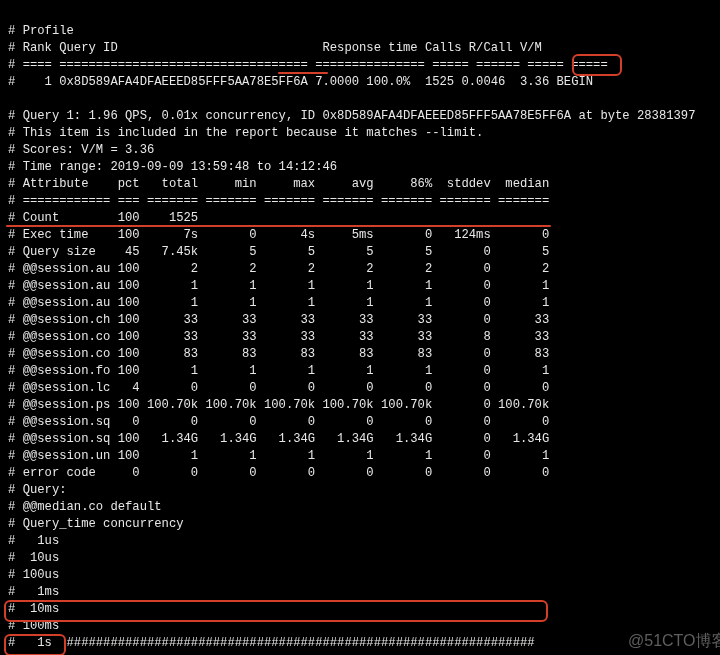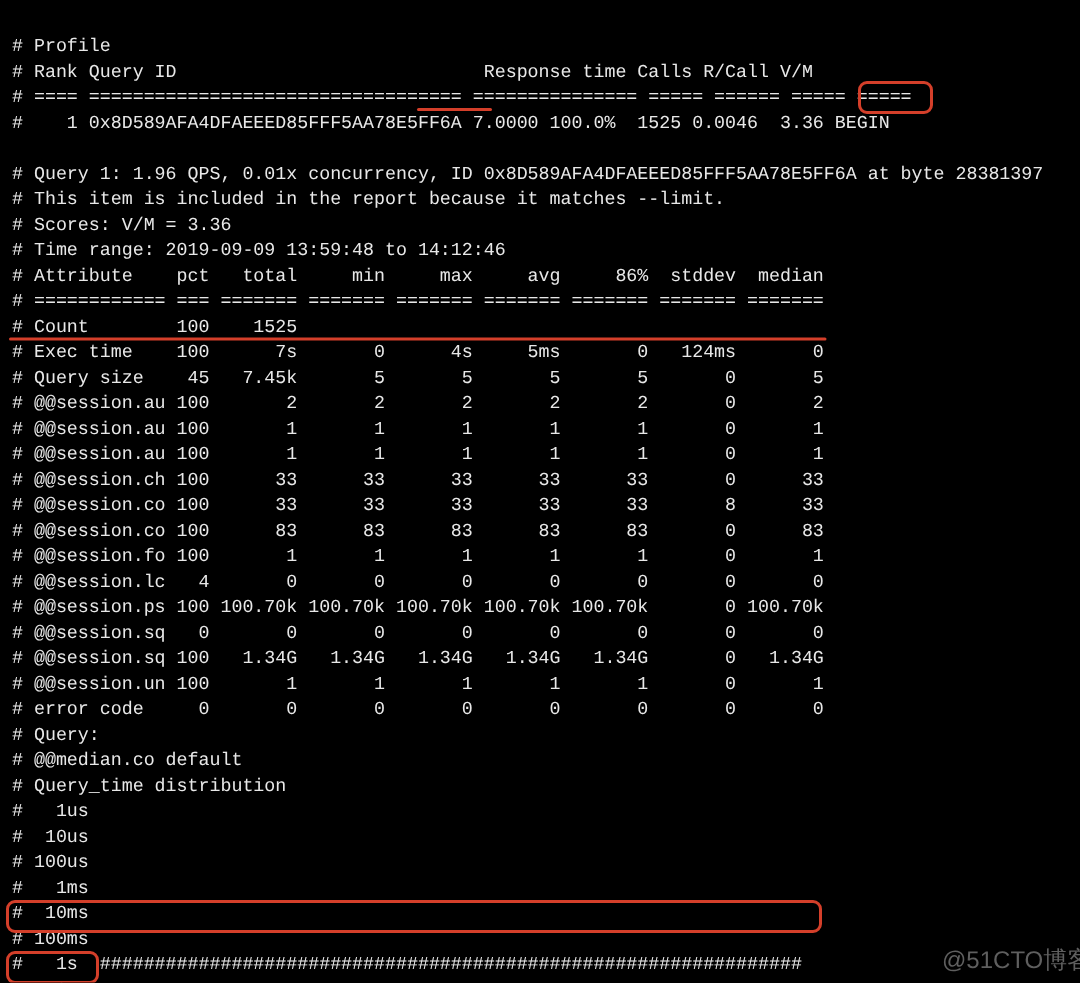--- a/index.html
+++ b/index.html
@@ -66,21 +66,21 @@
 <span># @@session.co 100      83      83      83      83      83       0      83</span>
 <span># @@session.fo 100       1       1       1       1       1       0       1</span>
 <span># @@session.lc   4       0       0       0       0       0       0       0</span>
 <span># @@session.ps 100 100.70k 100.70k 100.70k 100.70k 100.70k       0 100.70k</span>
 <span># @@session.sq   0       0       0       0       0       0       0       0</span>
 <span># @@session.sq 100   1.34G   1.34G   1.34G   1.34G   1.34G       0   1.34G</span>
 <span># @@session.un 100       1       1       1       1       1       0       1</span>
 <span># error code     0       0       0       0       0       0       0       0</span>
 <span># Query:</span>
 <span># @@median.co default</span>
-<span># Query_time distribution</span>
+<span># Query_time concurrency</span>
 <span>#   1us</span>
 <span>#  10us</span>
 <span># 100us</span>
 <span>#   1ms</span>
 <span>#  10ms</span>
 <span># 100ms</span>
 <span>#   1s  ################################################################</span>
 <span>#  10s+</span>
 
 

